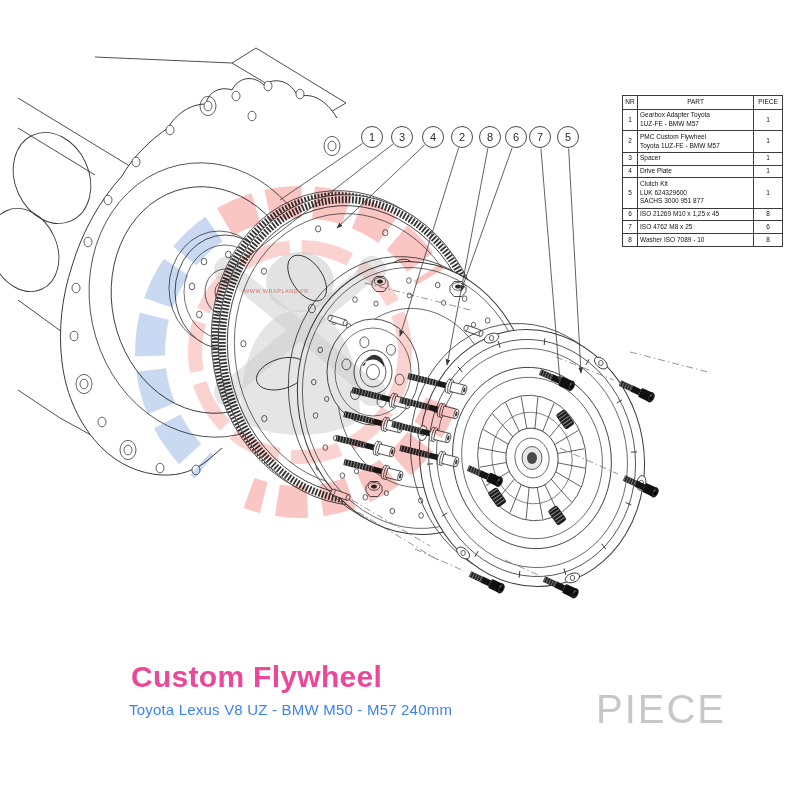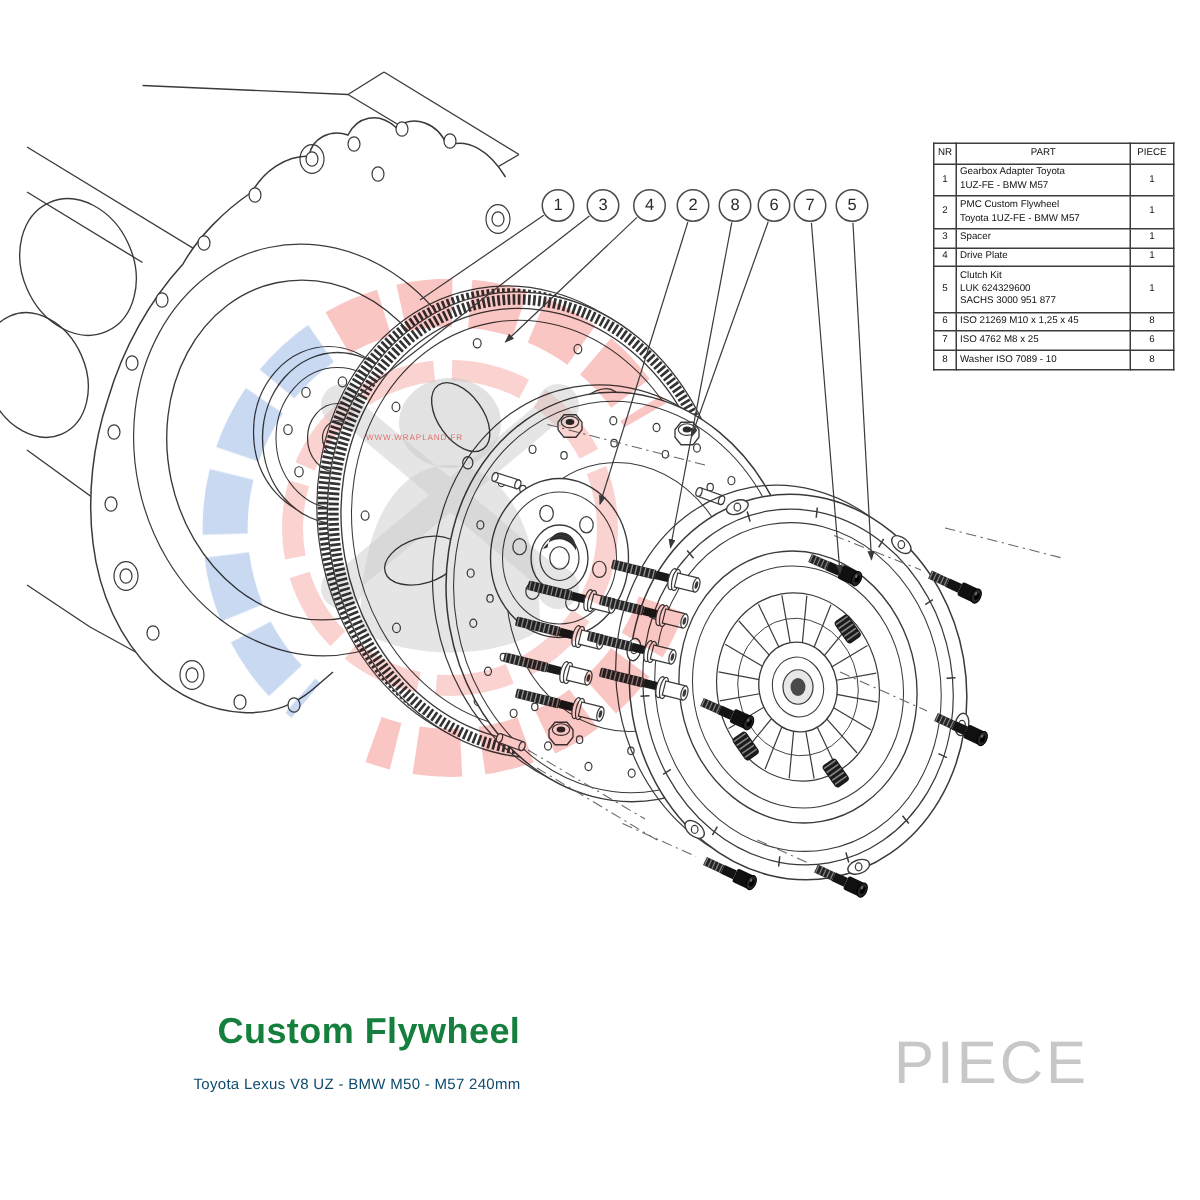--- a/index.html
+++ b/index.html
@@ -12,22 +12,22 @@
            font-size:11px;color:#2a2a2a;box-sizing:border-box;}
   
   .bom{position:absolute;left:622px;top:95px;border-collapse:collapse;background:#fff;
        font-size:6.5px;line-height:1.35;color:#111;table-layout:fixed;}
   .bom th,.bom td{border:1px solid #3c3c3c;padding:1.5px 2px;vertical-align:middle;}
   .bom th{font-weight:normal;text-align:center;padding:2px 1px;}
   .col-nr{width:15px;} .col-part{width:116px;} .col-piece{width:29px;}
   .c{text-align:center;} .part-cell{white-space:pre-line;text-align:left;}
   
   .titleblock{position:absolute;left:129px;top:658px;}
-  .title{font-size:24px;font-weight:bold;color:#15803d;letter-spacing:0.3px;margin:16px;}
-  .subtitle{font-size:10px;color:#0c4a6e;margin-top:7px;letter-spacing:0.2px;}
+  .title{font-size:30px;font-weight:bold;color:#ec4899;letter-spacing:0.3px;margin:2px;}
+  .subtitle{font-size:15px;color:#3b82f6;margin-top:7px;letter-spacing:0.2px;}
   .manual{position:absolute;left:596px;top:687px;font-size:40px;font-weight:500;
           color:#c7c7c7;letter-spacing:2px;}
   .wm-logo-text{font-size:5.4px;letter-spacing:0.6px;fill:#e05a52;opacity:0.85;}
 </style>
 </head>
 <body>
 
 <div class="canvas">
 
 <svg id="diagram" width="800" height="800" viewBox="0 0 800 800">

